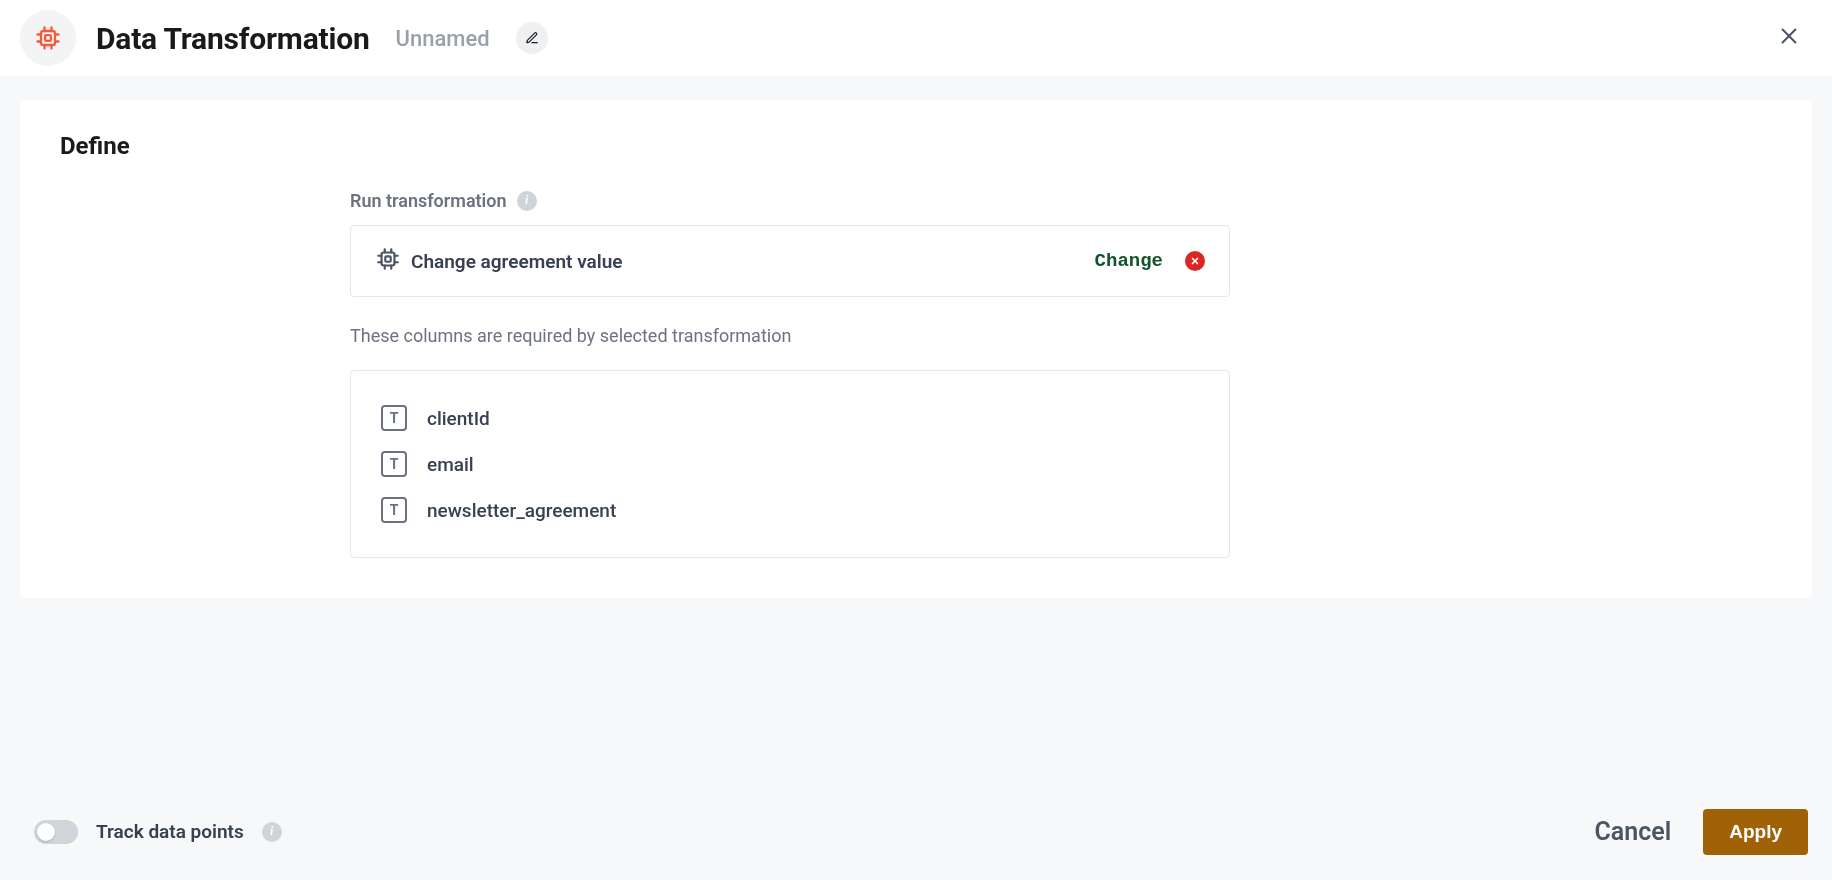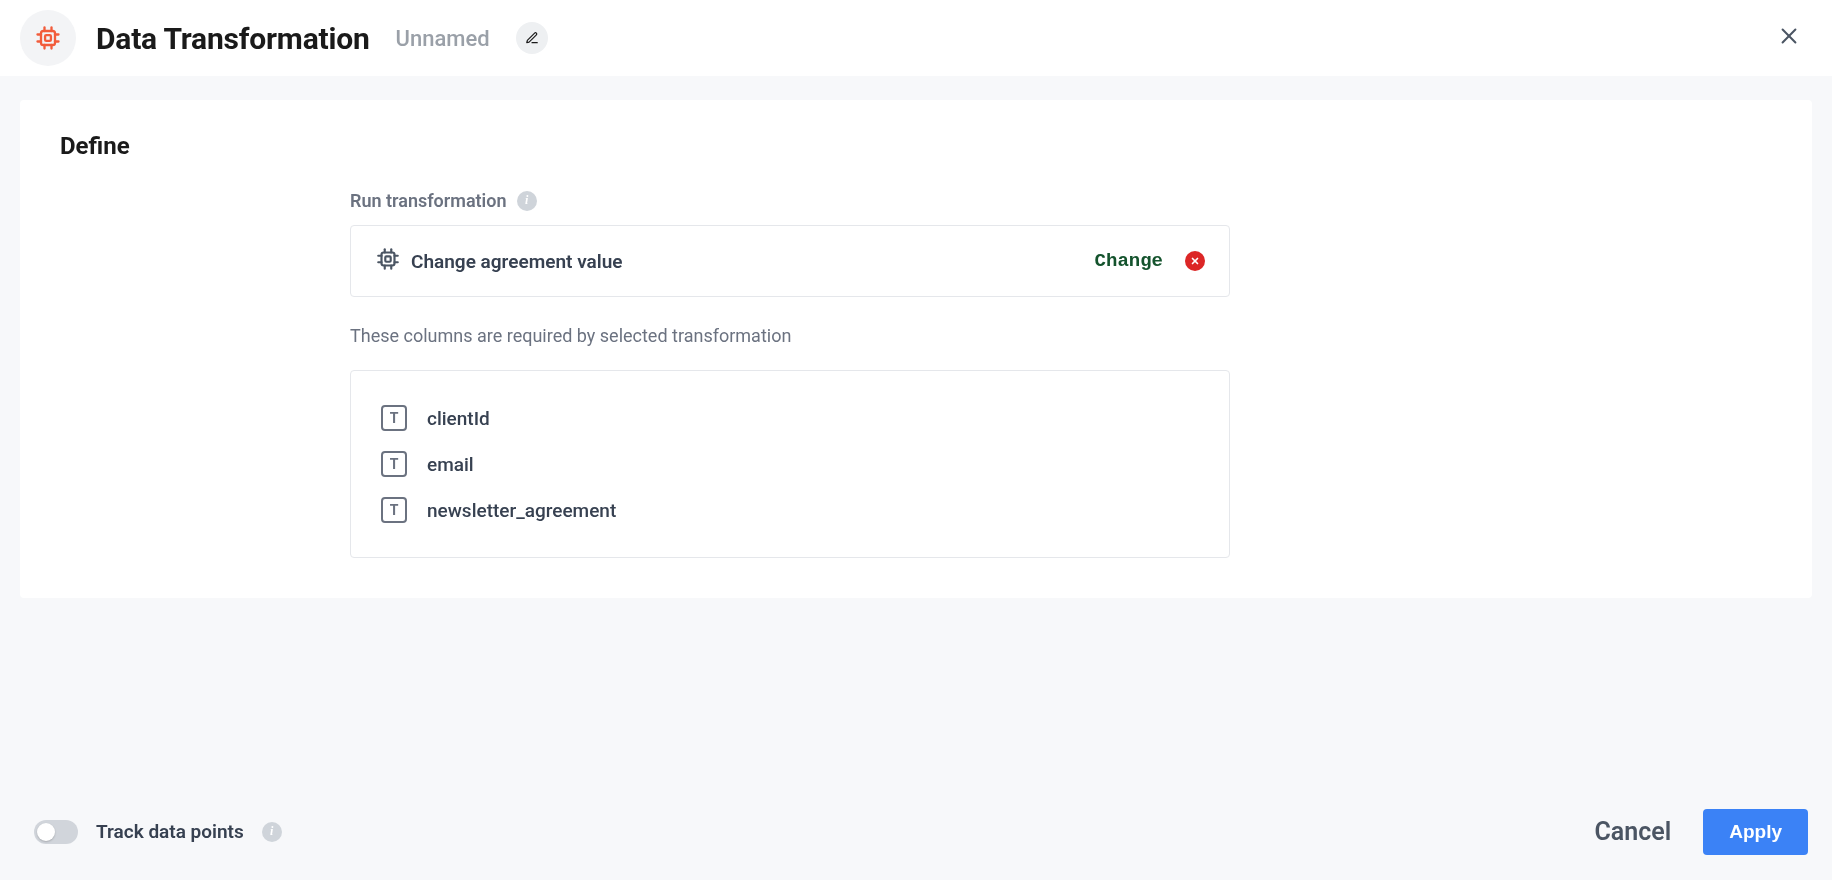--- a/index.html
+++ b/index.html
@@ -237,21 +237,21 @@
     font-size: 25px;
     font-weight: 600;
     color: #4b5563;
     cursor: pointer;
     padding: 10px 6px;
   }
   .btn-apply {
     font-size: 19px;
     font-weight: 700;
     color: #fff;
-    background: #3b82f6;
+    background: #a16207;
     border-radius: 4px;
     padding: 12px 26px;
     cursor: pointer;
     border: none;
   }
 </style>
 </head>
 <body>
 
 <div class="page">

